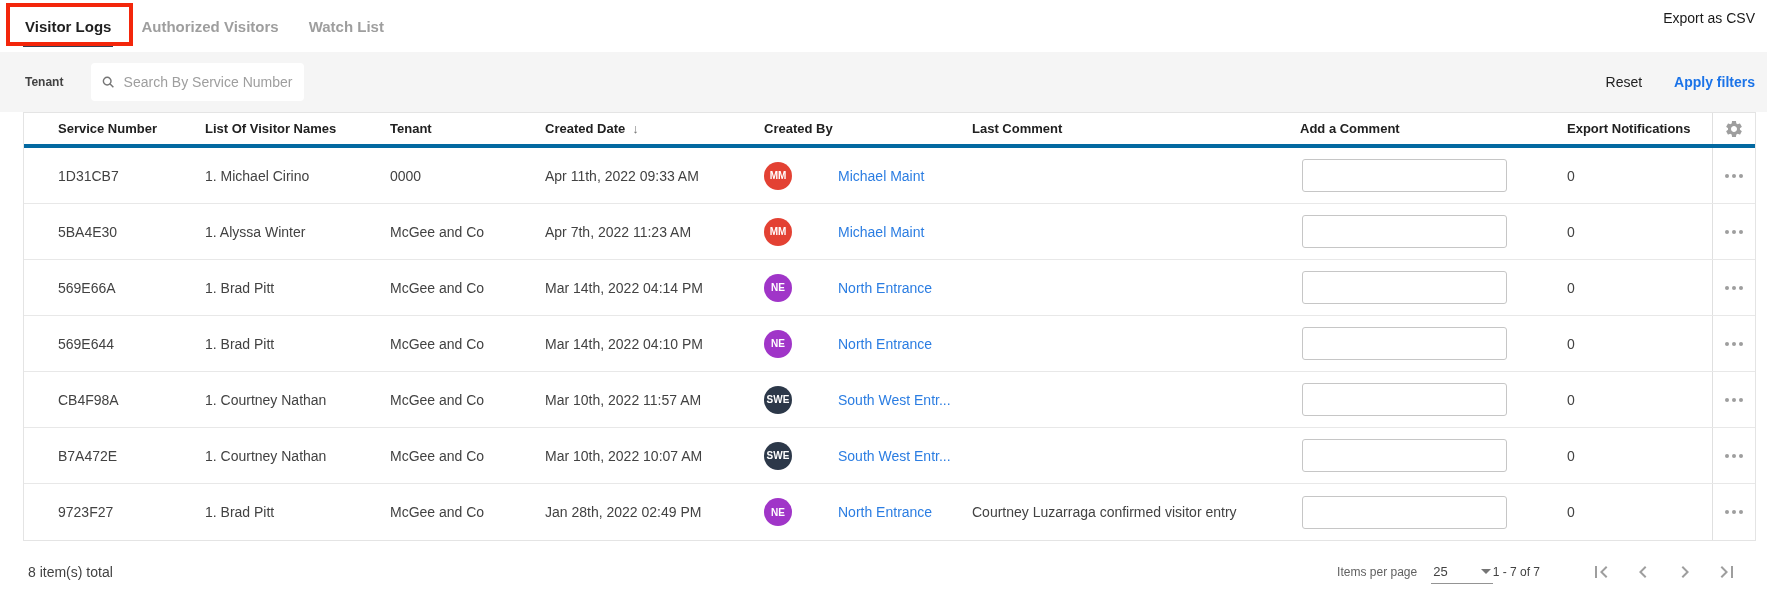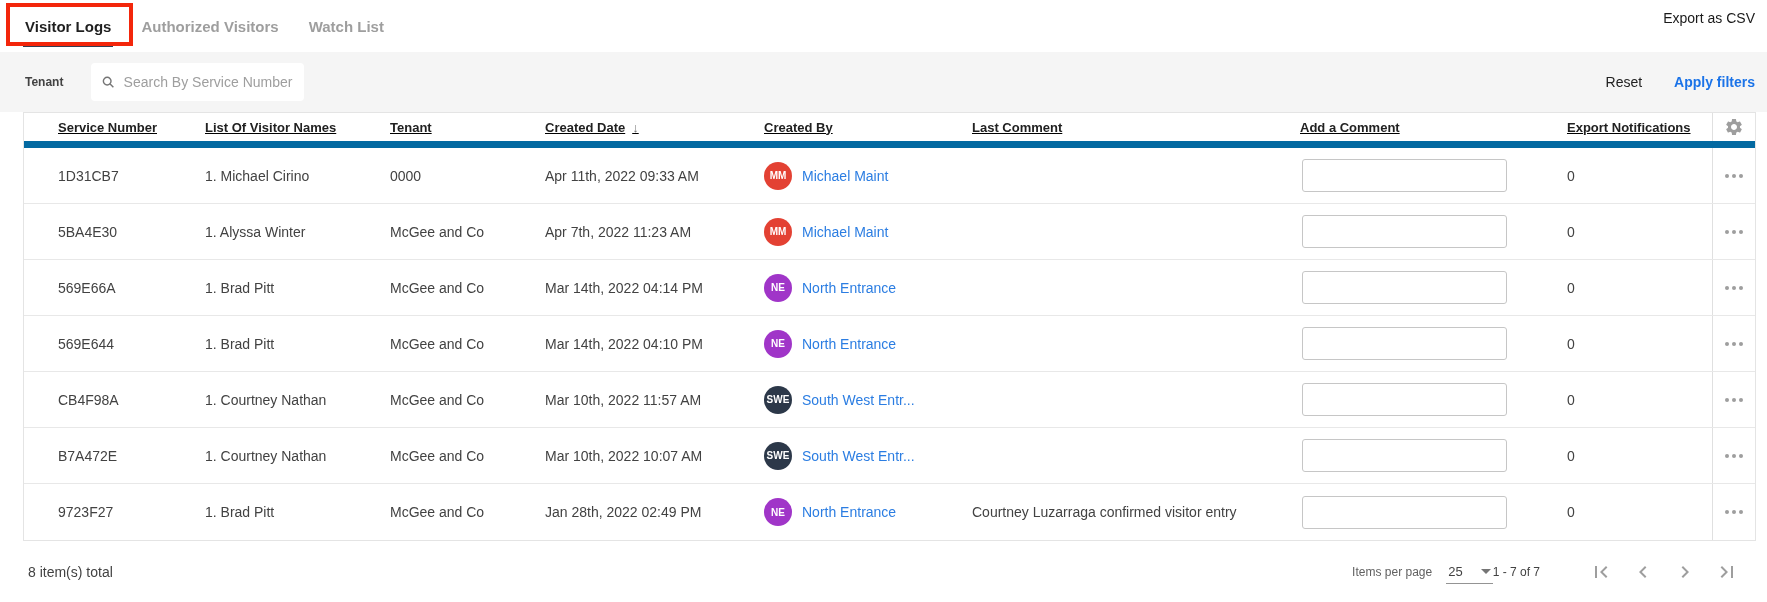--- a/index.html
+++ b/index.html
@@ -36,45 +36,45 @@
   .filter-right { position:absolute; right:12px; display:flex; align-items:center; gap:32px;margin-left:12px; }
   .reset { font-size:14px; color:#212121; cursor:pointer; }
   .apply { font-size:14px; font-weight:bold; color:#1A73E8; cursor:pointer; }
 
   
   .card { position:absolute; left:23px; top:112px; width:1733px; background:#fff;
           border:1px solid #E4E4E4; }
   .trow { display:grid;
           grid-template-columns:147px 185px 155px 219px 208px 328px 267px 145px minmax(42px,1fr);
           align-items:center; padding-left:34px; }
-  .trow.head { height:35px; border-bottom:7px solid #0369a1;text-decoration:underline; }
+  .trow.head { height:35px; border-bottom:4px solid #0369a1; }
   .trow.body { height:56px; border-bottom:1px solid #E8E8E8; }
   .trow.body:last-child { border-bottom:none; }
   .hcell { font-size:13px; font-weight:bold; color:#212121; display:flex; align-items:center; }
   .cell { font-size:14px; color:#424242; white-space:nowrap; overflow:hidden; }
   .sort-arrow { font-size:13px; color:#757575; margin-left:7px; }
-  .creator { display:flex; align-items:center; }
+  .creator { display:flex; align-items:center;gap:36px; }
   .avatar { width:28px; height:28px; border-radius:50%; color:#fff; font-size:10px; font-weight:bold;
             display:flex; align-items:center; justify-content:center; margin-right:10px; flex:0 0 28px; }
   .link { color:#2B7DE2; text-decoration:none; cursor:pointer; font-size:14px; }
   .comment-input { width:205px; height:33px; margin-left:2px; border:1px solid #C6C6C6; border-radius:3px;
                    outline:none; font-size:14px; padding:0 8px; color:#424242;
                    font-family:"Liberation Sans","DejaVu Sans",sans-serif; }
   .actions { height:100%; border-left:1px solid #E0E0E0; display:flex; align-items:center;
              justify-content:center; }
   .dots { display:flex; gap:3px; cursor:pointer; padding:6px; }
   .dots i { width:4px; height:4px; border-radius:50%; background:#9E9E9E; display:block; }
 
   
   .footer { position:absolute; left:0; top:542px; width:1767px; height:60px; background:#fff;
             display:flex; align-items:center; }
   .total { margin-left:28px; font-size:14px; color:#424242; }
   .foot-right { position:absolute; right:27px; display:flex; align-items:center; }
   .ipp-label { font-size:12px; color:#616161; }
-  .ipp-select { display:flex; align-items:center; gap:18px; margin-left:14px; padding:4px 2px;
+  .ipp-select { display:flex; align-items:center; gap:33px; margin-left:14px; padding:4px 2px;
                 border-bottom:1px solid #949494; cursor:pointer; }
   .ipp-val { font-size:13px; color:#424242; }
   .ipp-caret { width:0; height:0; border-left:5px solid transparent; border-right:5px solid transparent;
                border-top:5px solid #757575; }
   .range { font-size:12px; color:#424242; }
   .pager { display:flex; align-items:center; gap:16px; margin-left:48px; }
   .pgbtn { width:26px; height:26px; display:flex; align-items:center; justify-content:center;
            cursor:default; }
 </style>
 </head>

